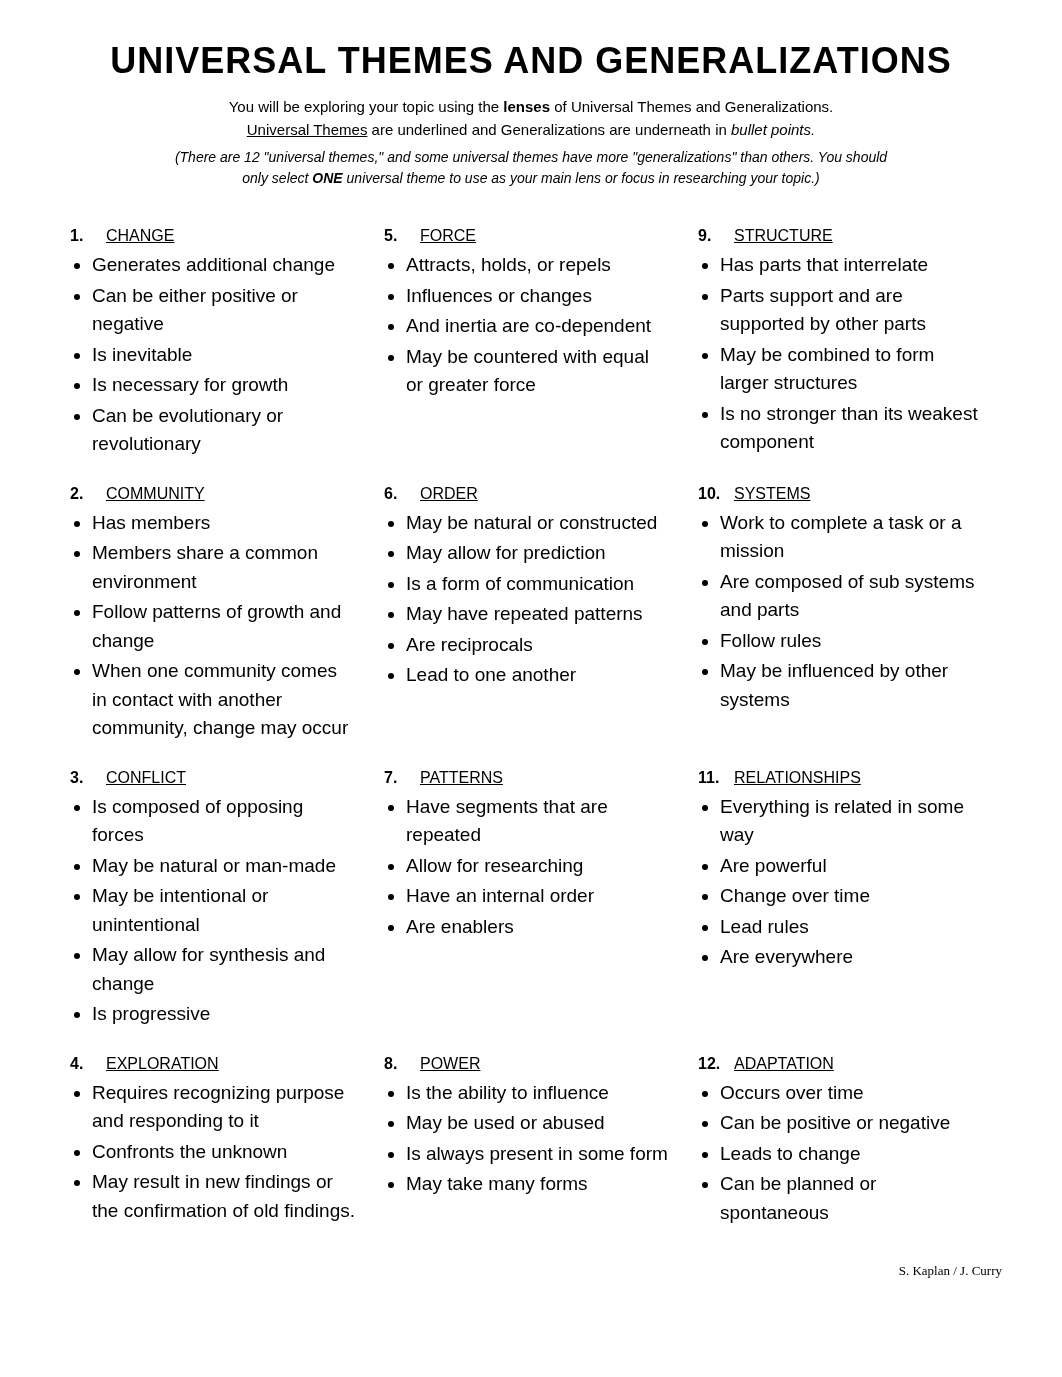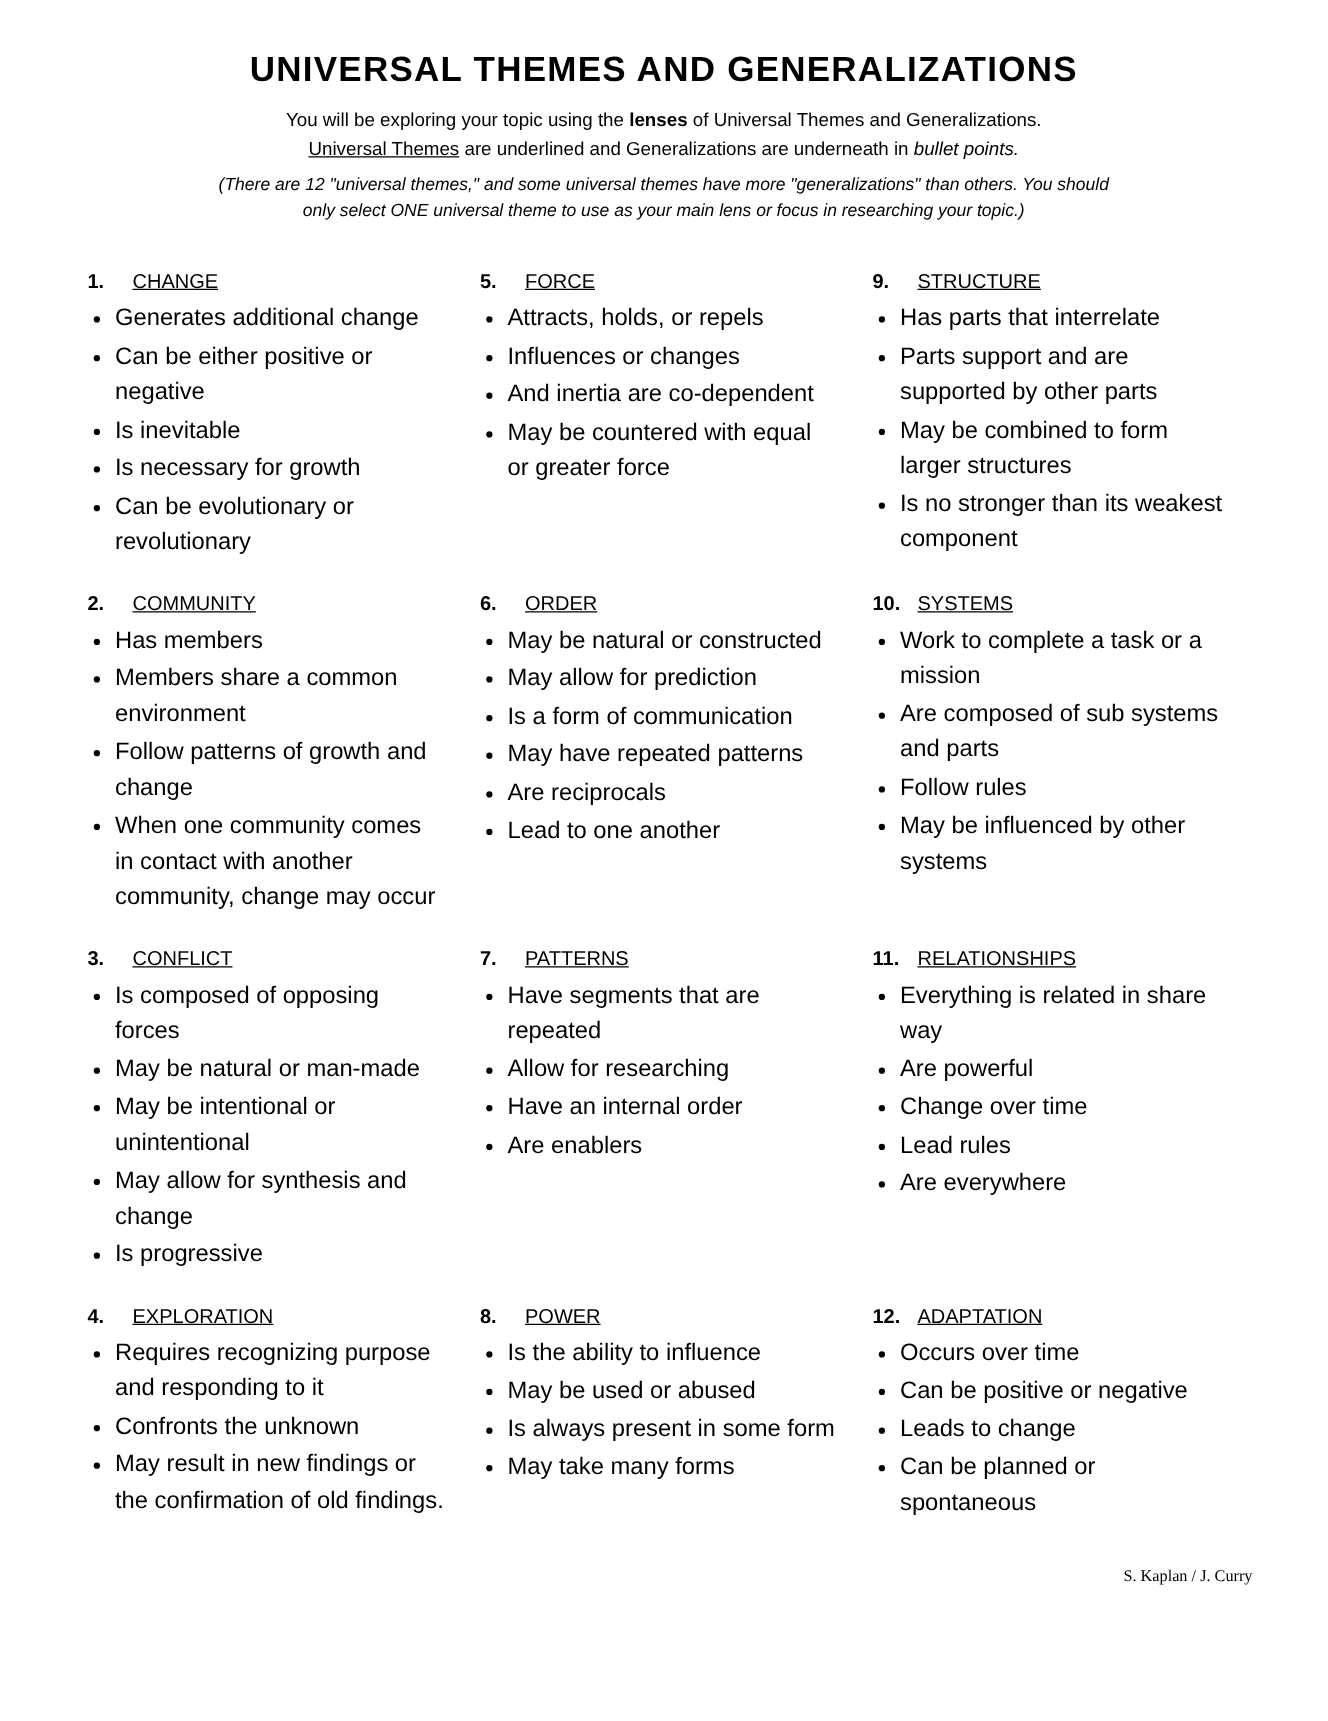--- a/index.html
+++ b/index.html
@@ -7,21 +7,21 @@
       background: #fff;
       font-family: Arial, sans-serif;
       font-size: 15px;
       color: #000;
       padding: 40px 60px 40px 60px;
       width: 1062px;
       min-height: 1377px;
     }
     .page-title {
       text-align: center;
-      font-size: 28px;
+      font-size: 36px;
       font-weight: 900;
       letter-spacing: 1px;
       margin-bottom: 14px;
       text-transform: uppercase;
     }
     .intro-block {
       text-align: center;
       margin-bottom: 6px;
       font-size: 15px;
       line-height: 1.5;
@@ -29,21 +29,21 @@
     .intro-block .bold { font-weight: bold; }
     .intro-block .underline { text-decoration: underline; }
     .intro-block .italic { font-style: italic; }
     .note-block {
       text-align: center;
       font-style: italic;
       font-size: 14px;
       margin-bottom: 28px;
       line-height: 1.5;
     }
-    .note-block .bold-italic { font-weight: normal; font-style: italic; text-align: center; }
+    .note-block .bold-italic { font-weight: bold; font-style: italic; text-align: center; }
     .grid {
       display: grid;
       grid-template-columns: 1fr 1fr 1fr;
       gap: 0;
     }
     .theme-block {
       padding: 10px 18px 14px 10px;
       vertical-align: top;
     }
     .theme-header {
@@ -201,21 +201,21 @@
         <li>Have an internal order</li>
         <li>Are enablers</li>
       </ul>
     </div>
     <div class="theme-block">
       <div class="theme-header">
         <span class="theme-number">11.</span>
         <span class="theme-name">RELATIONSHIPS</span>
       </div>
       <ul class="theme-list">
-        <li>Everything is related in share way</li>
+        <li>Everything is related in some way</li>
         <li>Are powerful</li>
         <li>Change over time</li>
         <li>Lead rules</li>
         <li>Are everywhere</li>
       </ul>
     </div>
     <div class="theme-block">
       <div class="theme-header">
         <span class="theme-number">4.</span>
         <span class="theme-name">EXPLORATION</span>

